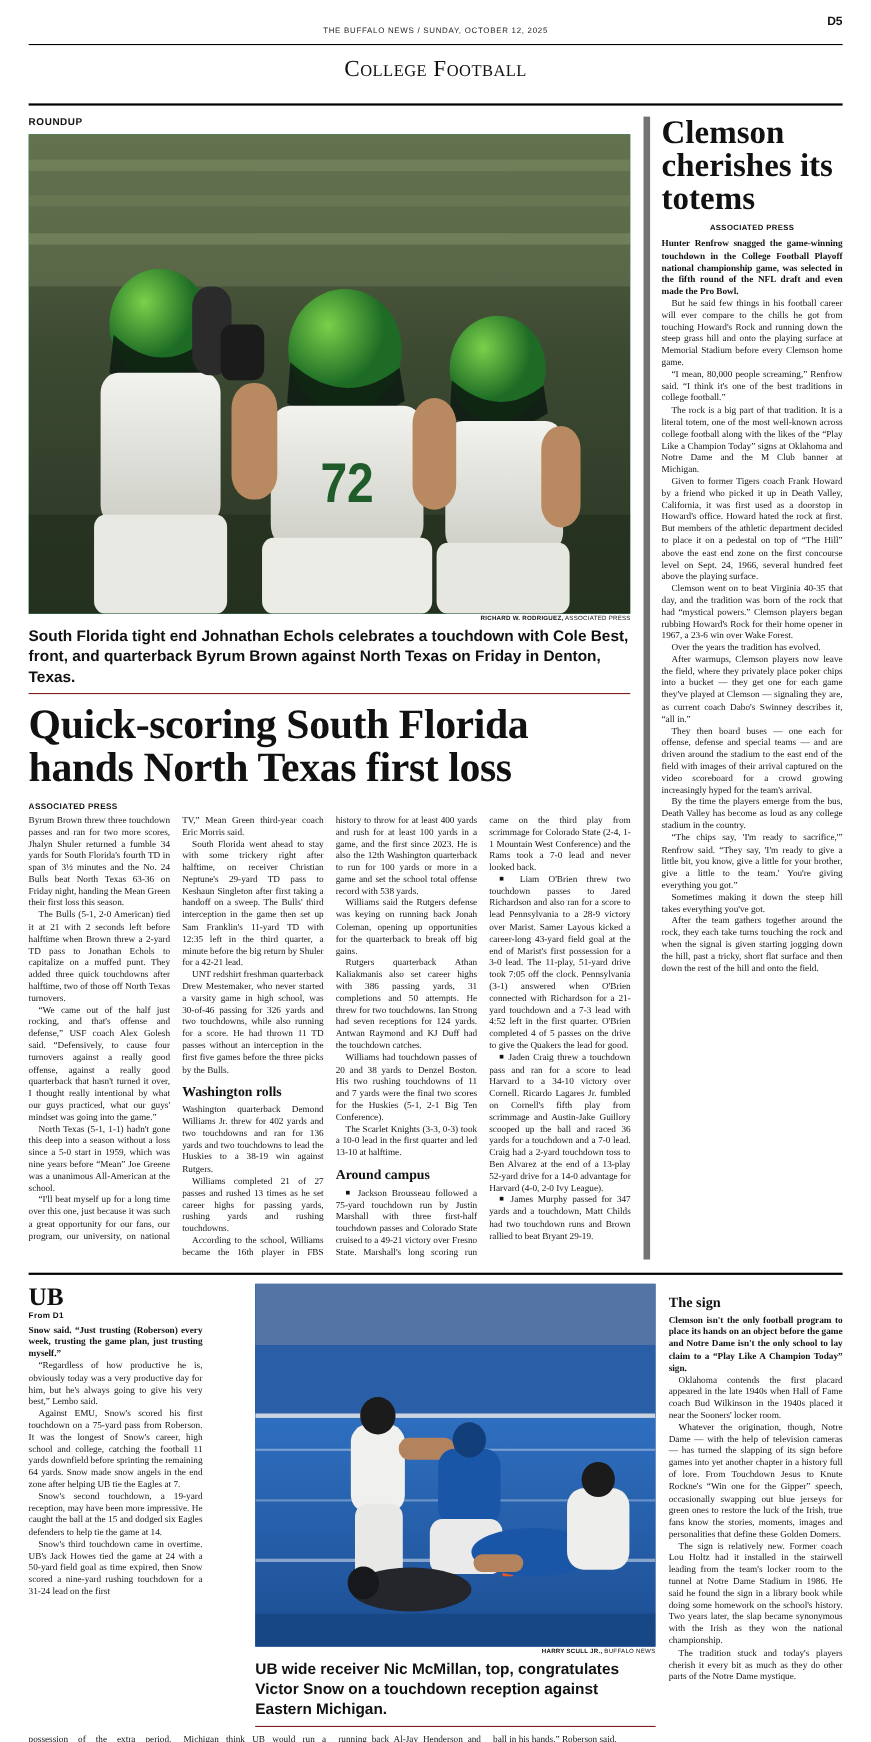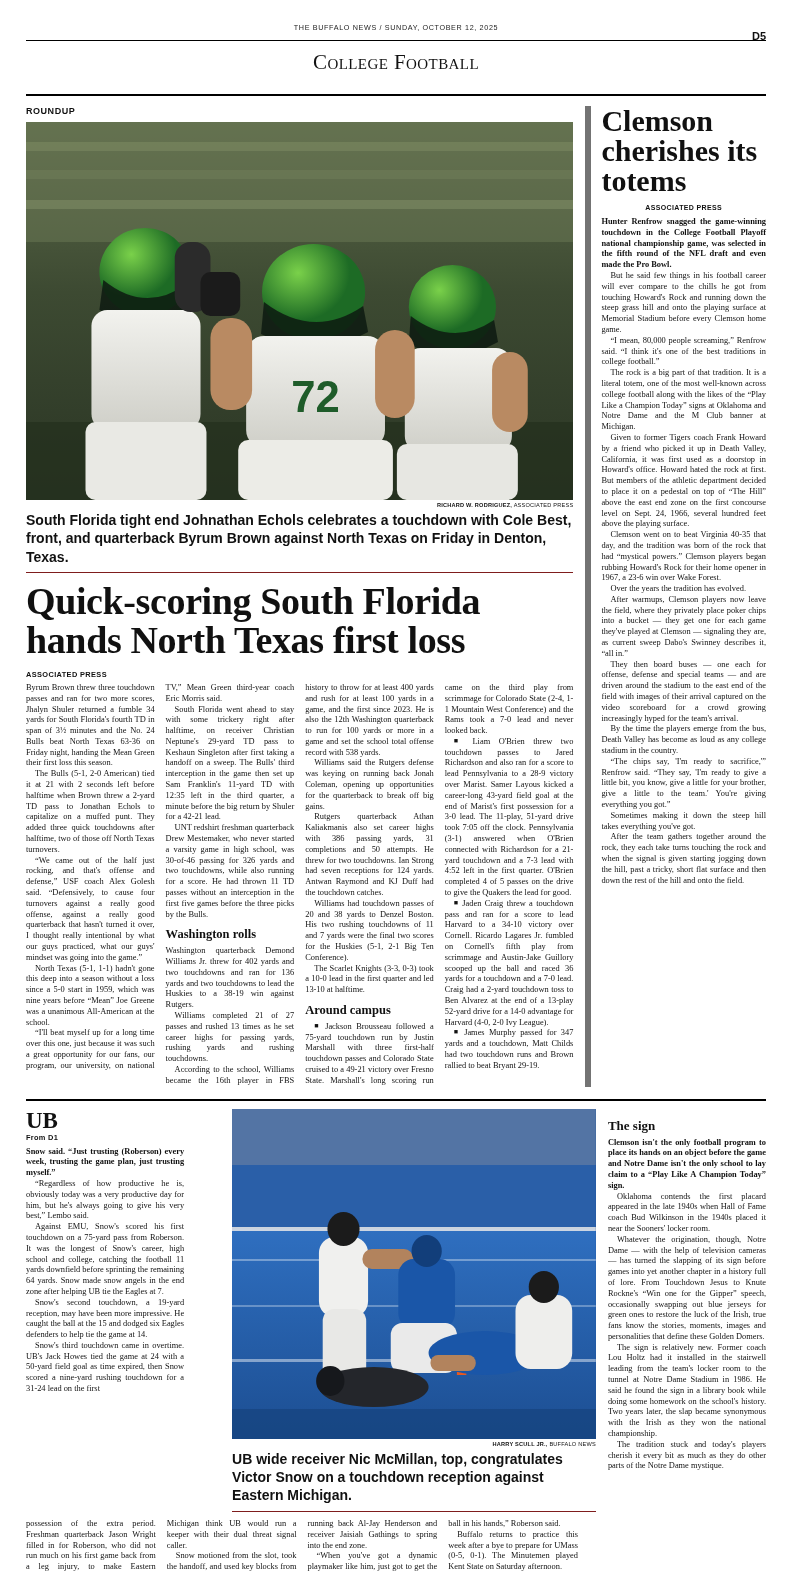--- a/index.html
+++ b/index.html
@@ -16,40 +16,40 @@
   
   .masthead{
     display:flex;align-items:center;justify-content:center;position:relative;
     height:26px;border-bottom:1px solid #000;margin-top:14px;
   }
   .masthead .center{
     font-family:"Liberation Sans", sans-serif;
     font-size:7.2px;letter-spacing:.09em;text-transform:uppercase;color:#222;
   }
   .masthead .pagenum{
-    position:absolute;right:0;top:16px;
+    position:absolute;right:0;top:0;
     font-family:"Liberation Sans", sans-serif;font-weight:bold;font-size:11px;
   }
   .sectionhead{
     text-align:center;font-size:21px;letter-spacing:.02em;
     padding:9px 0 19px;border-bottom:2px solid #000;
     font-variant:small-caps;font-family:"Liberation Serif", serif;
   }
 
   
   .body-wrap{display:flex;gap:12px;margin-top:10px;}
   .left-col{width:552px;}
   .right-col{width:166px;border-left:6px solid #737373;padding-left:10px;}
 
   .kicker{
     font-family:"Liberation Sans", sans-serif;font-weight:bold;font-size:9px;
     letter-spacing:.06em;text-transform:uppercase;margin-bottom:6px;
   }
   .photo{
-    width:100%;height:378px;position:relative;overflow:hidden;background:#15803d;
+    width:100%;height:436px;position:relative;overflow:hidden;background:#15803d;
   }
   .credit{
     font-family:"Liberation Sans", sans-serif;font-size:5.6px;letter-spacing:.04em;
     text-align:right;padding:2px 0 0;text-transform:uppercase;
   }
   .credit b{font-weight:bold;}
   .caption{
     font-family:Liberation Sans, sans-serif;font-weight:bold;font-size:14px;
     line-height:1.32;padding:3px 0 6px;border-bottom:1px solid #7f1d1d;
   }
@@ -214,21 +214,21 @@
     <div class="right-col">
       <h2 class="r-head">Clemson cherishes its totems</h2>
       <div class="r-by">ASSOCIATED PRESS</div>
       <p class="r first">Hunter Renfrow snagged the game-winning touchdown in the College Football Playoff national championship game, was selected in the fifth round of the NFL draft and even made the Pro Bowl.</p>
       <p class="r">But he said few things in his football career will ever compare to the chills he got from touching Howard's Rock and running down the steep grass hill and onto the playing surface at Memorial Stadium before every Clemson home game.</p>
       <p class="r">“I mean, 80,000 people screaming,” Renfrow said. “I think it's one of the best traditions in college football.”</p>
       <p class="r">The rock is a big part of that tradition. It is a literal totem, one of the most well-known across college football along with the likes of the “Play Like a Champion Today” signs at Oklahoma and Notre Dame and the M Club banner at Michigan.</p>
       <p class="r">Given to former Tigers coach Frank Howard by a friend who picked it up in Death Valley, California, it was first used as a doorstop in Howard's office. Howard hated the rock at first. But members of the athletic department decided to place it on a pedestal on top of “The Hill” above the east end zone on the first concourse level on Sept. 24, 1966, several hundred feet above the playing surface.</p>
       <p class="r">Clemson went on to beat Virginia 40-35 that day, and the tradition was born of the rock that had “mystical powers.” Clemson players began rubbing Howard's Rock for their home opener in 1967, a 23-6 win over Wake Forest.</p>
       <p class="r">Over the years the tradition has evolved.</p>
-      <p class="r">After warmups, Clemson players now leave the field, where they privately place poker chips into a bucket — they get one for each game they've played at Clemson — signaling they are, as current sweep Dabo's Swinney describes it, “all in.”</p>
+      <p class="r">After warmups, Clemson players now leave the field, where they privately place poker chips into a bucket — they get one for each game they've played at Clemson — signaling they are, as current coach Dabo's Swinney describes it, “all in.”</p>
       <p class="r">They then board buses — one each for offense, defense and special teams — and are driven around the stadium to the east end of the field with images of their arrival captured on the video scoreboard for a crowd growing increasingly hyped for the team's arrival.</p>
       <p class="r">By the time the players emerge from the bus, Death Valley has become as loud as any college stadium in the country.</p>
       <p class="r">“The chips say, 'I'm ready to sacrifice,'” Renfrow said. “They say, 'I'm ready to give a little bit, you know, give a little for your brother, give a little to the team.' You're giving everything you got.”</p>
       <p class="r">Sometimes making it down the steep hill takes everything you've got.</p>
       <p class="r">After the team gathers together around the rock, they each take turns touching the rock and when the signal is given starting jogging down the hill, past a tricky, short flat surface and then down the rest of the hill and onto the field.</p>
     </div>
   </div>
 
   <div class="divider"></div>
 

